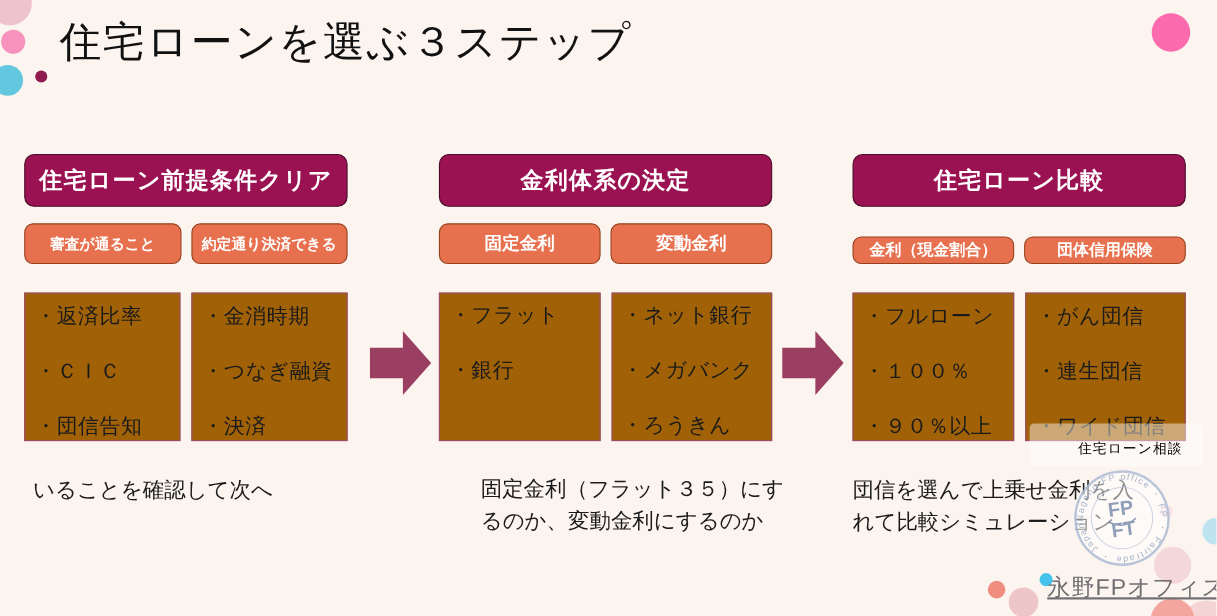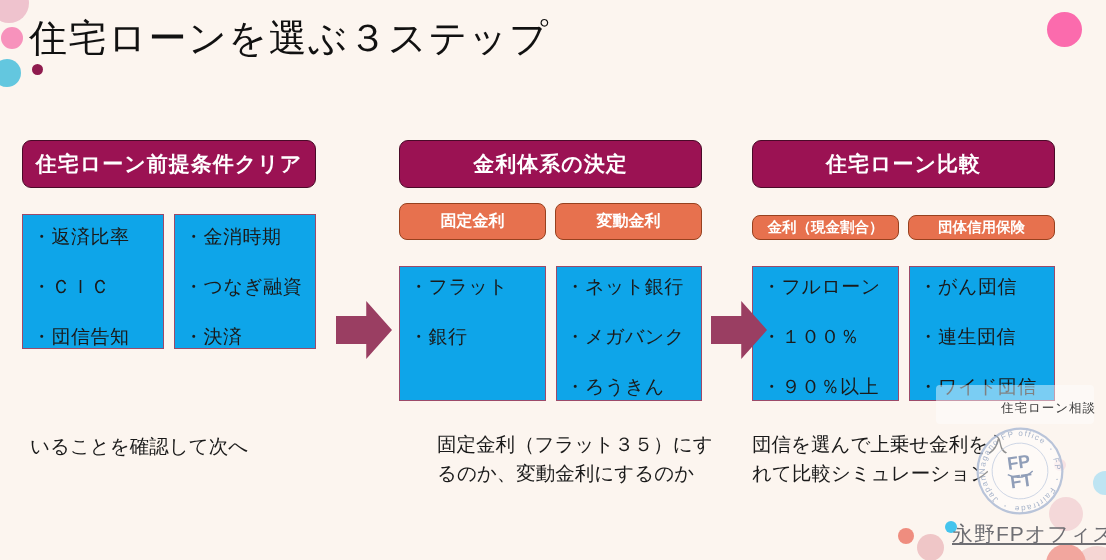--- a/index.html
+++ b/index.html
@@ -1,44 +1,44 @@
 <!DOCTYPE html>
 <html><head>
 <meta charset="utf-8">
 <style>
   html,body{margin:0;padding:0;}
   .canvas{
     position:relative;width:1106px;height:560px;background:#FCF5EF;
     overflow:hidden;font-family:"Liberation Sans",sans-serif;
   }
   .title{
-    position:absolute;left:29px;top:13px;font-size:38px;font-weight:500;
+    position:absolute;left:54px;top:13px;font-size:38px;font-weight:500;
     color:#111;letter-spacing:1.5px;white-space:nowrap;
   }
   .step{position:absolute;top:140px;}
   .s1{left:22px;width:294px;}
   .s2{left:399px;width:303px;font-family:Liberation Mono, monospace;}
-  .s3{left:752px;width:303px;font-family:Liberation Mono, monospace;}
+  .s3{left:775px;width:303px;}
   .hdr{
     height:46px;background:#9B1253;border:1px solid #4A0A28;border-radius:9px;
     color:#fff;display:flex;align-items:center;justify-content:center;
     font-size:21px;font-weight:bold;letter-spacing:1px;white-space:nowrap;
   }
   .tags{display:flex;gap:9px;margin-top:15px;height:37px;}
   .tag{
     flex:1;background:#E7714E;border:1px solid #97411F;border-radius:8px;
     color:#fff;display:flex;align-items:center;justify-content:center;
     font-weight:bold;white-space:nowrap;
   }
   .s1 .tag{font-size:13.5px;}
   .s2 .tag{font-size:16px;}
   .s3 .tag{font-size:14.5px;margin-top:12px;}
   .boxes{display:flex;gap:10px;margin-top:26px;height:135px;}
   .wbox{
-    flex:1;background:#0ea5e9;border:1.5px solid #9C4A69;
+    flex:1;background:#a16207;border:1.5px solid #9C4A69;
     padding:12px 9px;box-sizing:border-box;overflow:hidden;
   }
   .bullet{
     font-size:19px;line-height:1.05;margin-bottom:30px;color:#1A1A1A;
     white-space:nowrap;letter-spacing:0.5px;
   }
   .note{
     position:absolute;top:292px;font-size:19.5px;line-height:29px;
     color:#1A1A1A;white-space:nowrap;
   }
@@ -50,21 +50,21 @@
     clip-path:polygon(0% 26%,54% 26%,54% 0%,100% 50%,54% 100%,54% 74%,0% 74%);
   }
   .arrow1{left:336px;top:301px;}
   .arrow2{left:711px;top:301px;}
   .dot{position:absolute;border-radius:50%;}
   .wm-band{
     position:absolute;left:936px;top:385px;width:158px;height:39px;
     background:rgba(255,255,255,0.45);border-radius:4px;
   }
   .wm-small{
-    position:absolute;left:1001px;top:400px;font-size:12.5px;color:#404040;
+    position:absolute;left:980px;top:400px;font-size:12.5px;color:#000000;
     letter-spacing:1px;white-space:nowrap;
   }
   .stamp{position:absolute;left:975px;top:426px;width:90px;height:90px;opacity:0.85;transform:rotate(-8deg);}
   .fp-link{
     position:absolute;left:952px;top:520px;font-size:21px;color:#6E6E73;
     text-decoration:underline;letter-spacing:1px;white-space:nowrap;cursor:pointer;
   }
 </style>
 </head>
 <body>
@@ -84,20 +84,24 @@
   <div class="dot" style="left:898px;top:528px;width:16px;height:16px;background:#EF8D7F;"></div>
   <div class="dot" style="left:917px;top:534px;width:27px;height:27px;background:#EFC6C7;"></div>
   <div class="dot" style="left:945px;top:521px;width:12px;height:12px;background:#44C4ED;"></div>
   <div class="dot" style="left:1072px;top:546px;width:50px;height:50px;background:#F5D5D3;"></div>
   <div class="dot" style="left:1046px;top:544px;width:40px;height:40px;background:#F2A69E;"></div>
 
   <div class="title">住宅ローンを選ぶ３ステップ</div>
 
   <div class="step s1">
     <div class="hdr">住宅ローン前提条件クリア</div>
+    <div class="tags">
+      <div class="tag">審査が通ること</div>
+      <div class="tag">約定通り決済できる</div>
+    </div>
     <div class="boxes">
       <div class="wbox">
         <div class="bullet">・返済比率</div>
         <div class="bullet">・ＣＩＣ</div>
         <div class="bullet">・団信告知</div>
       </div>
       <div class="wbox">
         <div class="bullet">・金消時期</div>
         <div class="bullet">・つなぎ融資</div>
         <div class="bullet">・決済</div>

